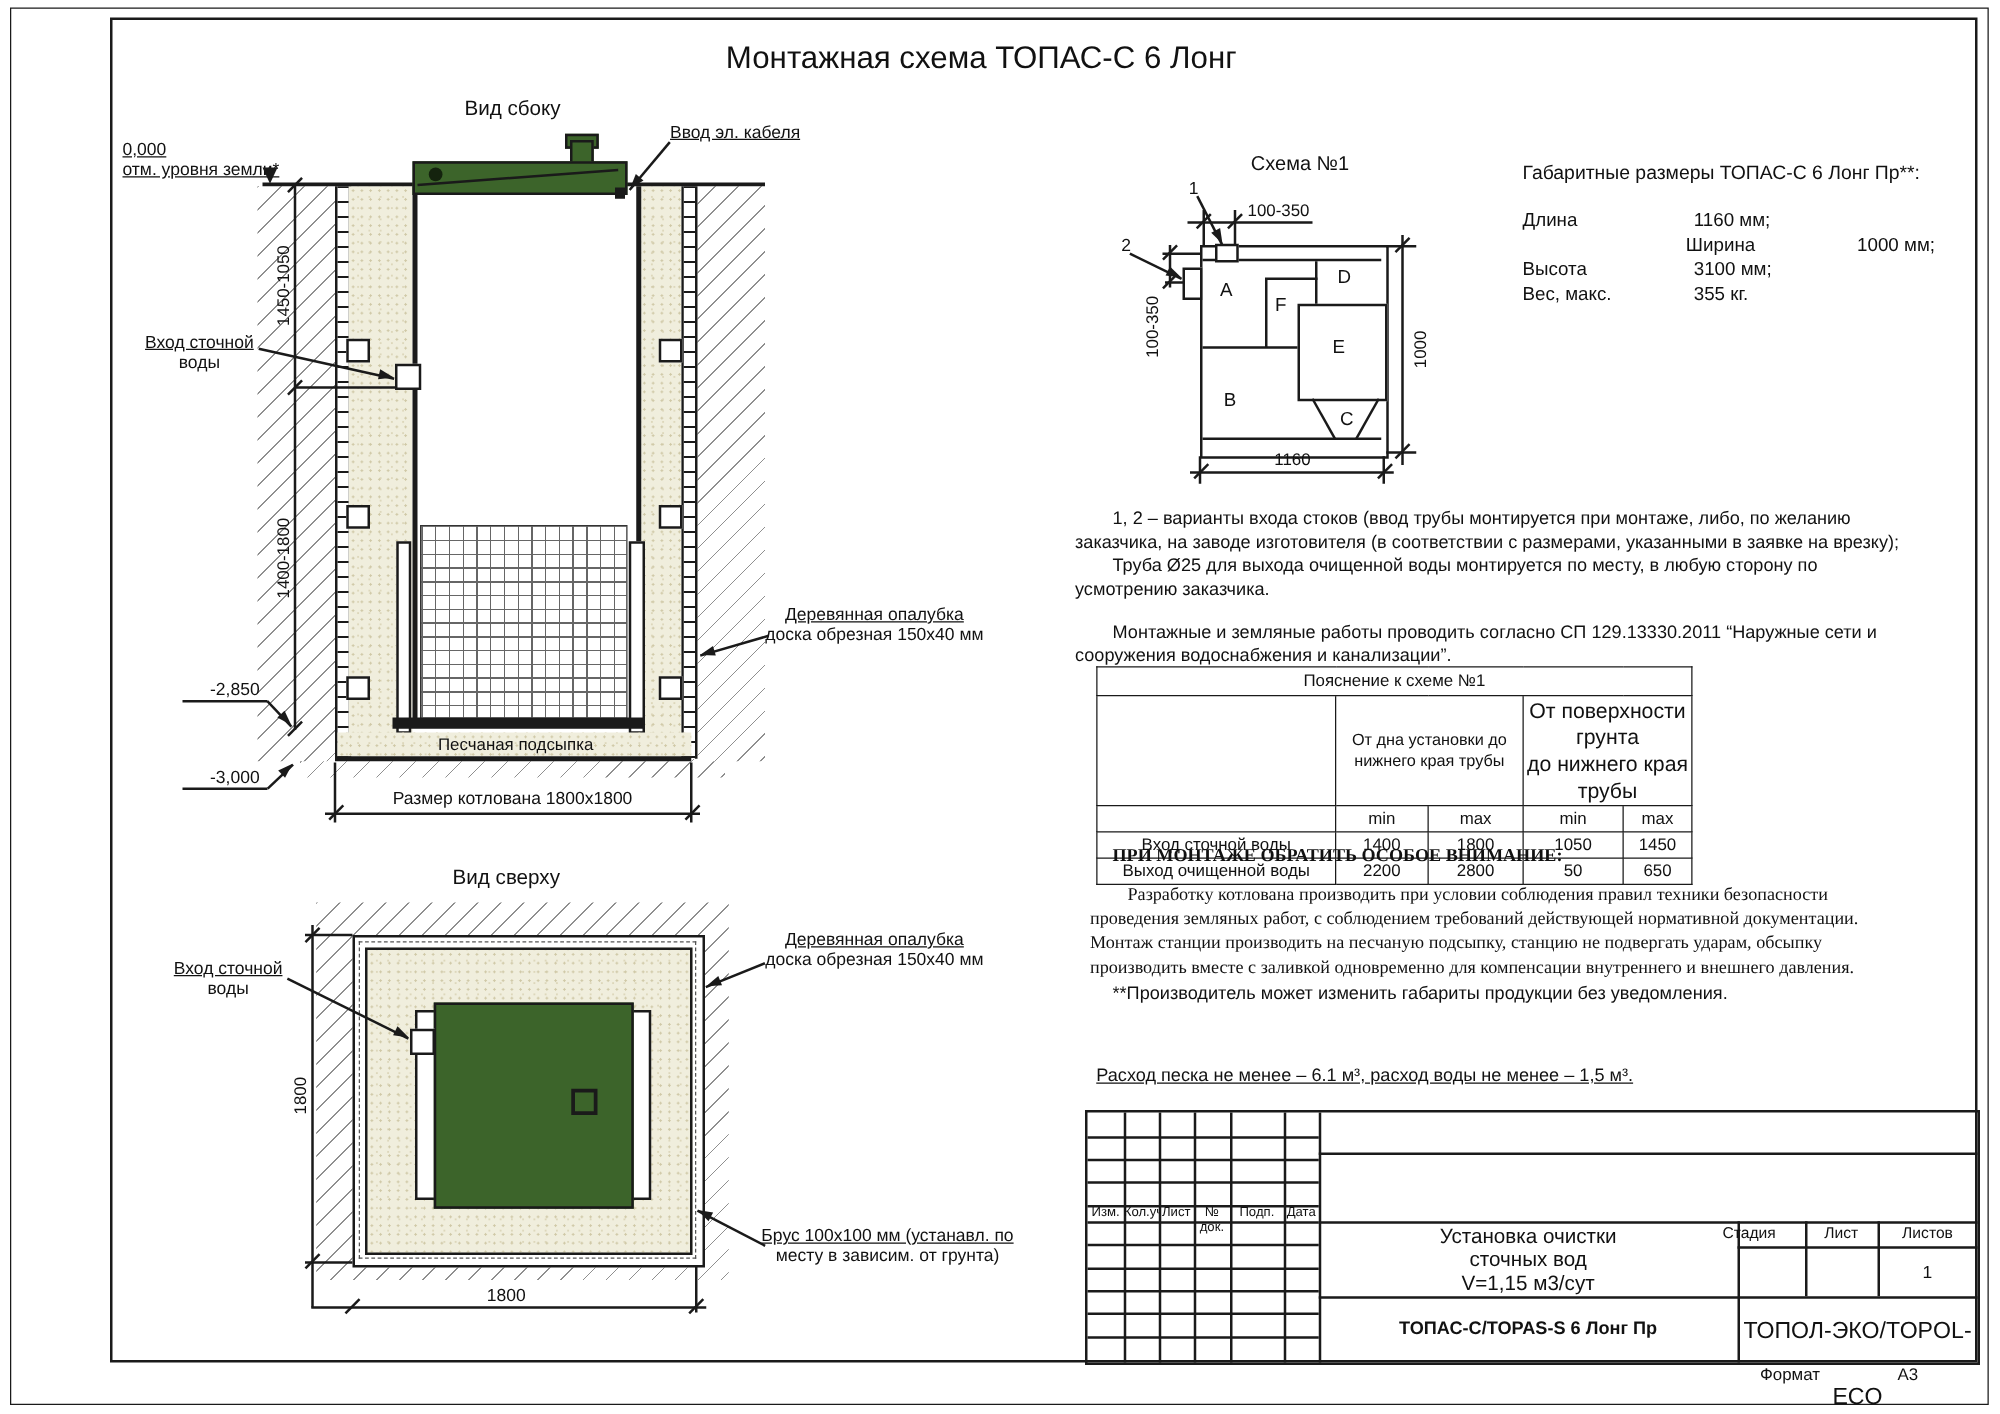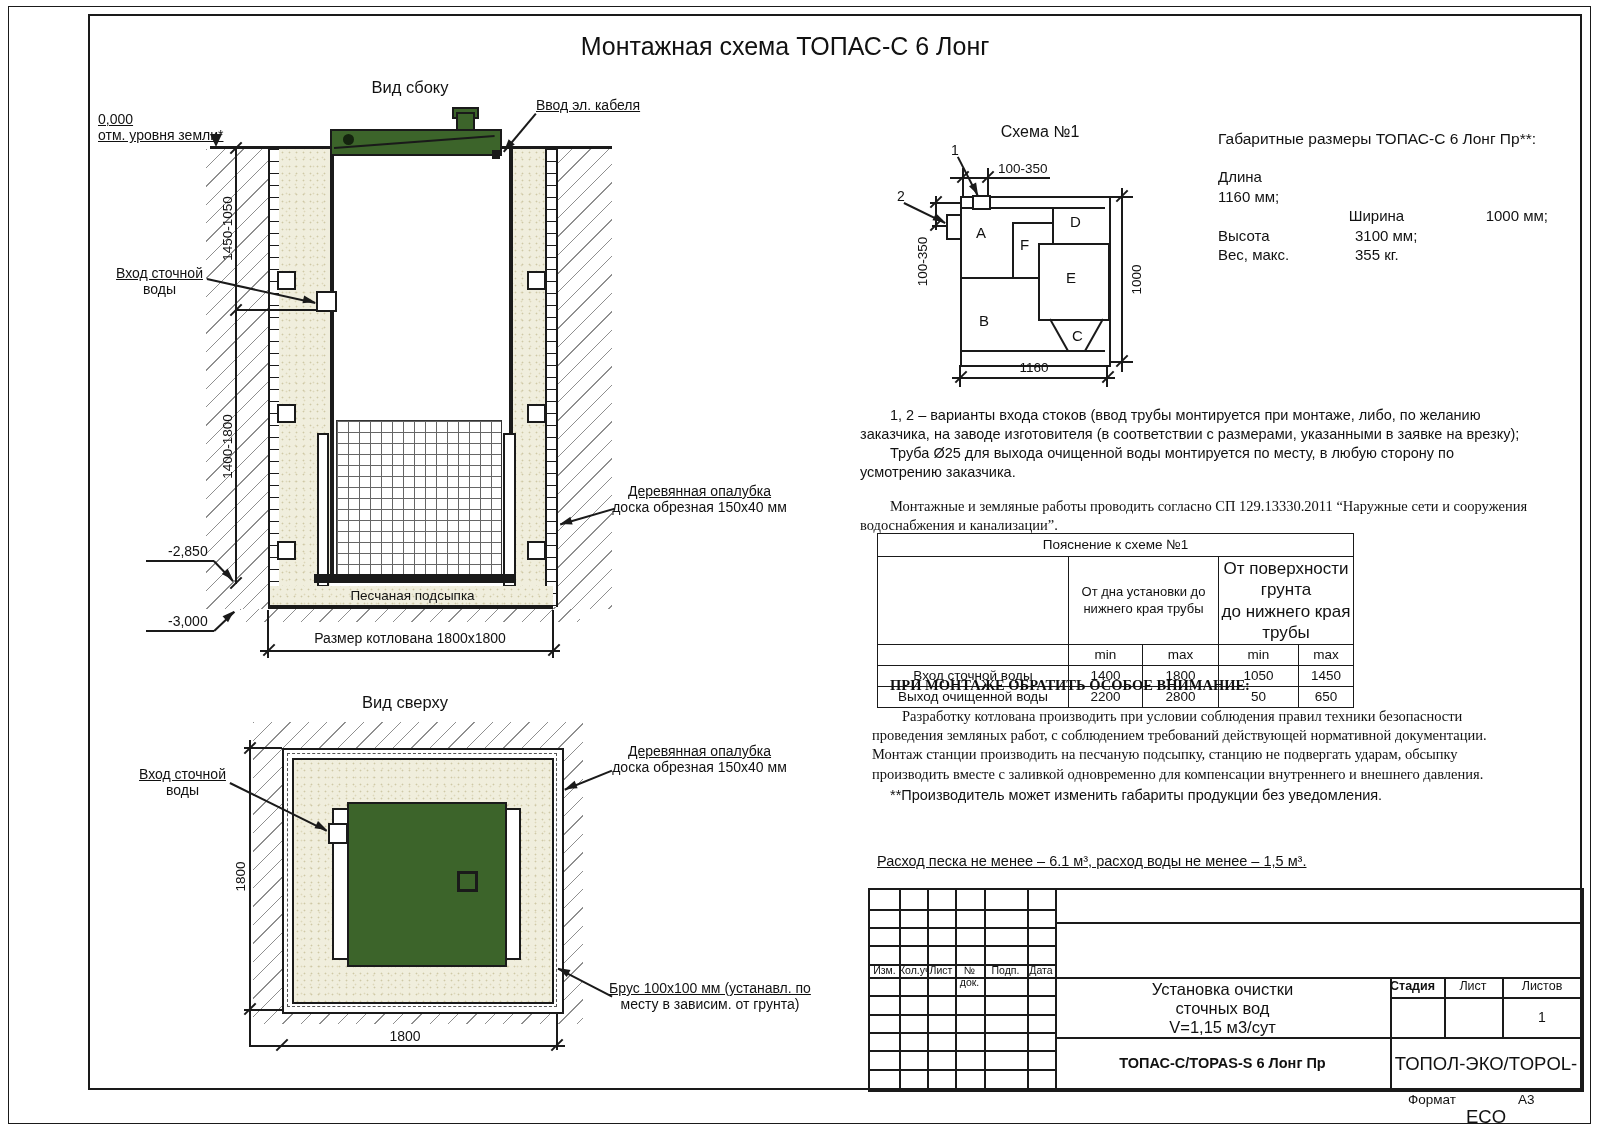--- a/index.html
+++ b/index.html
@@ -240,42 +240,42 @@
 
   <div class="hline" style="left:1109px;top:196px;width:24px;"></div>
   <div class="hline" style="left:1109px;top:361px;width:24px;"></div>
   <div class="vline" style="left:1121px;top:188px;height:184px;"></div>
   <div class="tick" style="left:1114px;top:195px;"></div>
   <div class="tick" style="left:1114px;top:360px;"></div>
   <div class="vlabel" style="left:1086px;top:272px;">1000</div>
 
   <div class="lbl" style="left:1218px;top:130px;font-size:15.5px;">Габаритные размеры ТОПАС-С 6 Лонг Пр**:</div>
   <div class="abs" style="left:1218px;top:167px;width:330px;font-size:15px;line-height:19.5px;">
-    <div style="display:flex;flex-direction:column;">
+    <div style="display:flex;">
         <span style="width:137px;">Длина</span>
         <span>1160 мм;</span>
       </div>
     <div style="display:flex;justify-content:flex-end;">
         <span style="width:137px;">Ширина</span>
         <span>1000 мм;</span>
       </div>
     <div style="display:flex;">
         <span style="width:137px;">Высота</span>
         <span>3100 мм;</span>
       </div>
     <div style="display:flex;">
         <span style="width:137px;">Вес, макс.</span>
         <span>355 кг.</span>
       </div>
   </div>
 
   <div class="abs" style="left:860px;top:406px;width:676px;font-size:14.5px;line-height:1.32;">
     <p style="margin:0;text-indent:30px;">1, 2 – варианты входа  стоков (ввод трубы монтируется при монтаже, либо, по желанию заказчика, на заводе изготовителя (в соответствии с размерами, указанными в заявке на врезку);</p>
     <p style="margin:0;text-indent:30px;">Труба Ø25 для выхода очищенной воды монтируется по месту, в любую сторону по усмотрению заказчика.</p>
-    <p style="margin:14px 0 0;text-indent:30px;font-family:Liberation Serif, serif;">Монтажные и земляные работы проводить согласно СП 129.13330.2011 “Наружные сети и сооружения водоснабжения и канализации”.</p>
+    <p style="margin:14px 0 0;text-indent:30px;">Монтажные и земляные работы проводить согласно СП 129.13330.2011 “Наружные сети и сооружения водоснабжения и канализации”.</p>
   </div>
 
   <table class="expl abs" style="left:877px;top:533px;width:476px;">
     <colgroup>
         <col style="width:191px;">
         <col style="width:74px;">
         <col style="width:76px;">
         <col style="width:80px;">
         <col style="width:55px;">
       </colgroup>
@@ -349,21 +349,21 @@
     <div class="tb-lbl" style="left:157px;top:74px;width:28px;">Дата</div>
 
     <div class="hline" style="left:185px;top:32px;width:527px;"></div>
     <div class="hline" style="left:185px;top:87px;width:527px;height:2px;"></div>
     <div class="hline" style="left:185px;top:147px;width:527px;height:2px;"></div>
     <div class="vline" style="left:520px;top:87px;height:113px;width:2px;"></div>
     <div class="vline" style="left:574px;top:87px;height:60px;"></div>
     <div class="vline" style="left:632px;top:87px;height:60px;"></div>
     <div class="hline" style="left:520px;top:107px;width:192px;"></div>
 
-    <div class="abs c" style="left:520px;top:89px;width:34px;font-size:12.5px;font-weight:bold;">Стадия</div>
+    <div class="abs c" style="left:508px;top:89px;width:34px;font-size:12.5px;">Стадия</div>
     <div class="abs c" style="left:574px;top:89px;width:58px;font-size:12.5px;">Лист</div>
     <div class="abs c" style="left:632px;top:89px;width:80px;font-size:12.5px;">Листов</div>
     <div class="abs c" style="left:632px;top:107px;width:80px;height:40px;line-height:40px;font-size:14px;">1</div>
 
     <div class="abs c" style="left:185px;top:90px;width:335px;font-size:16.5px;line-height:19px;">
       <div>Установка очистки</div>
       <div>сточных вод</div>
       <div>V=1,15 м3/сут</div>
     </div>
 

